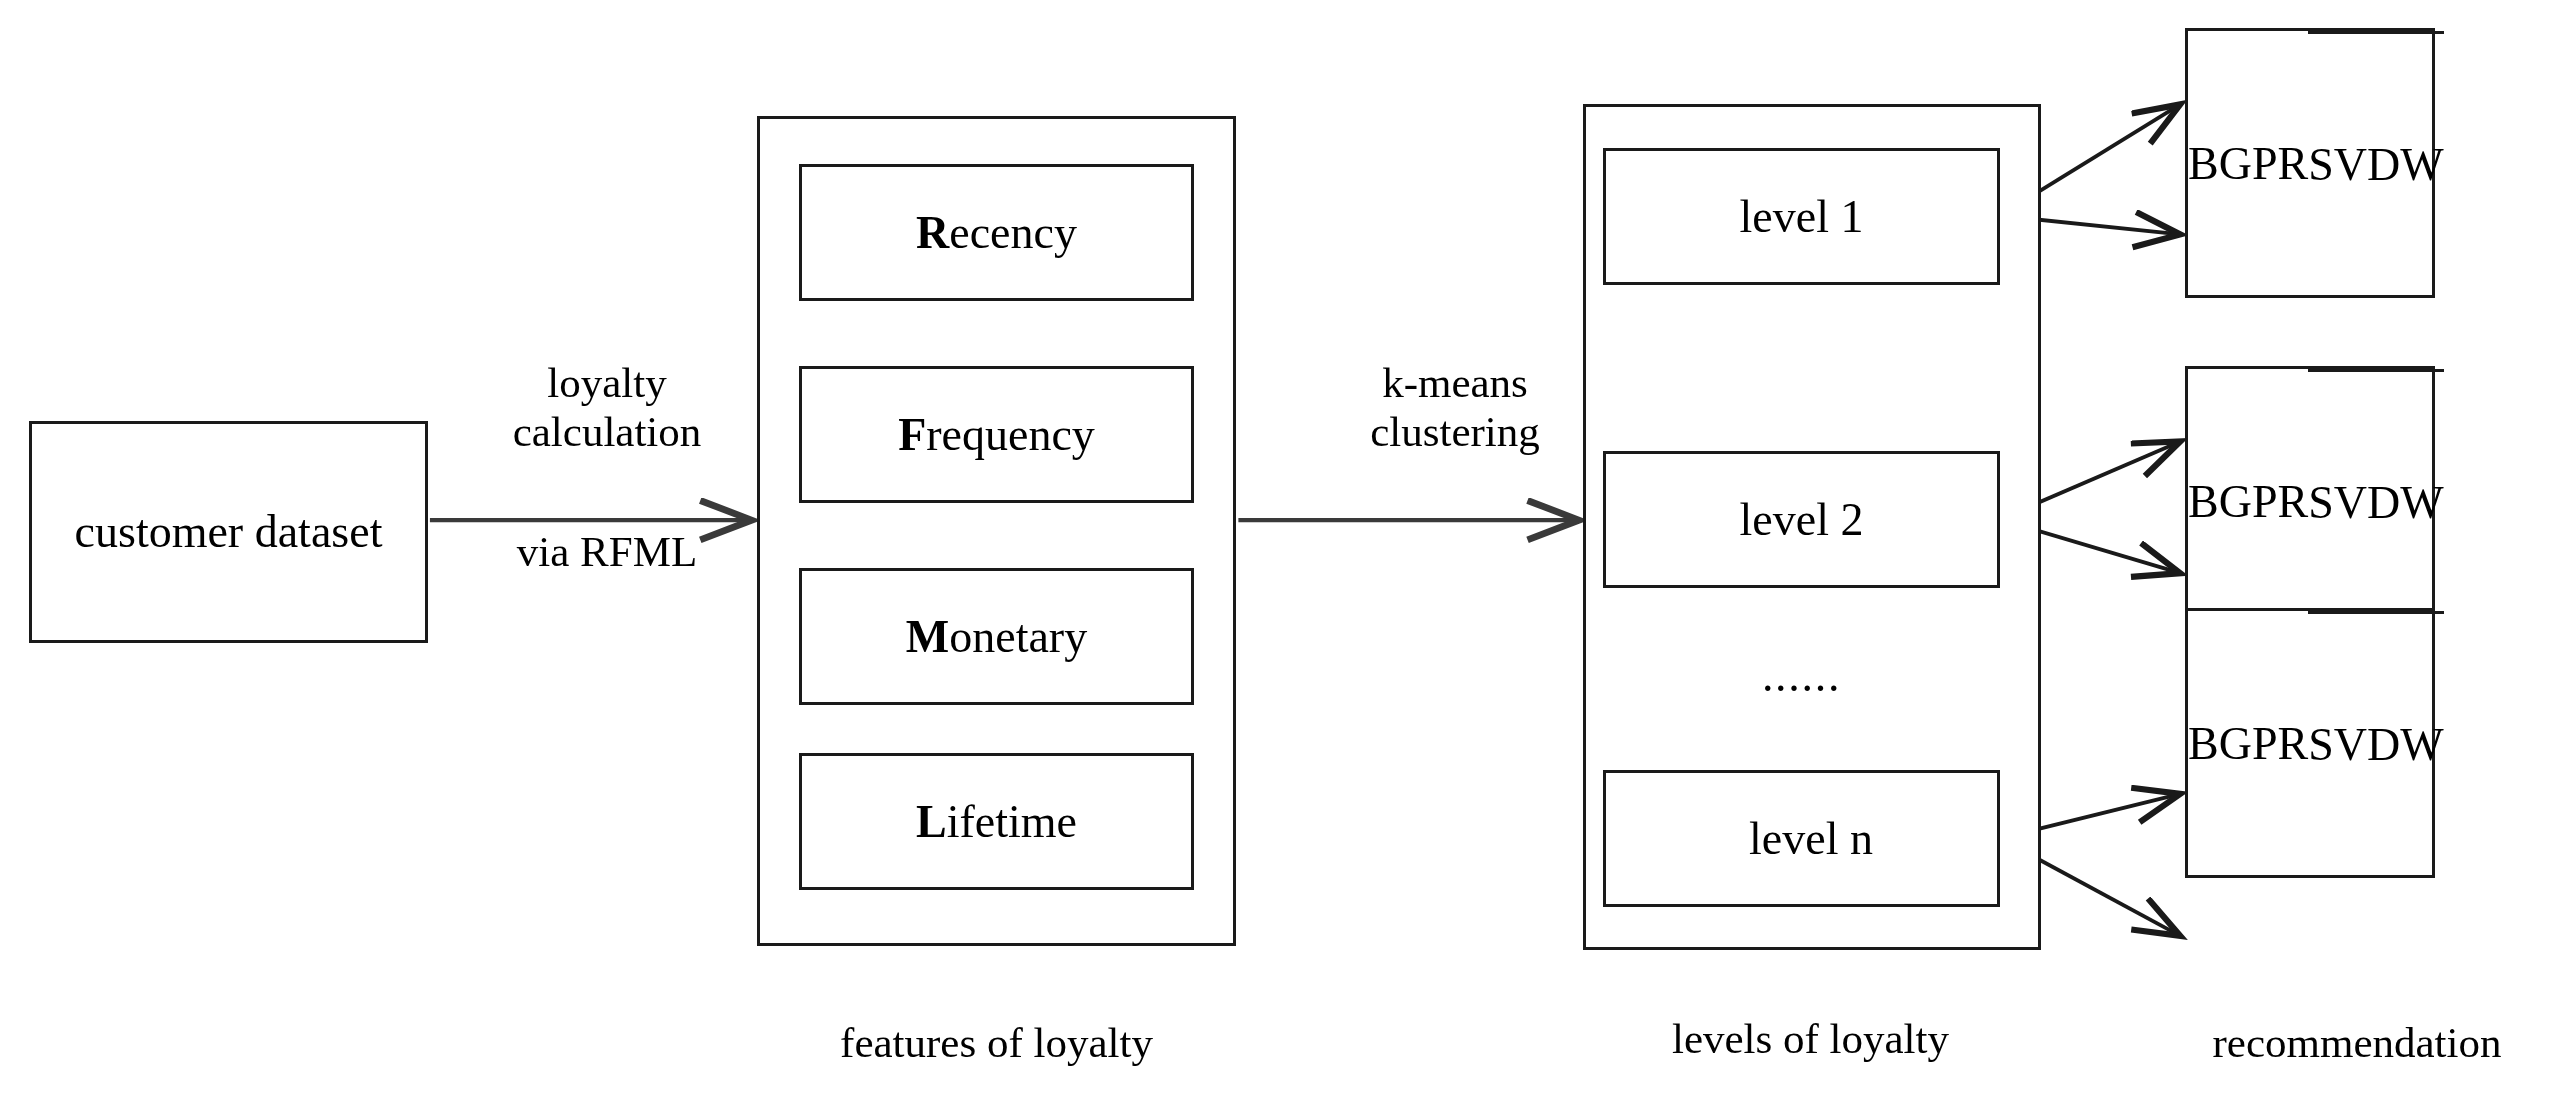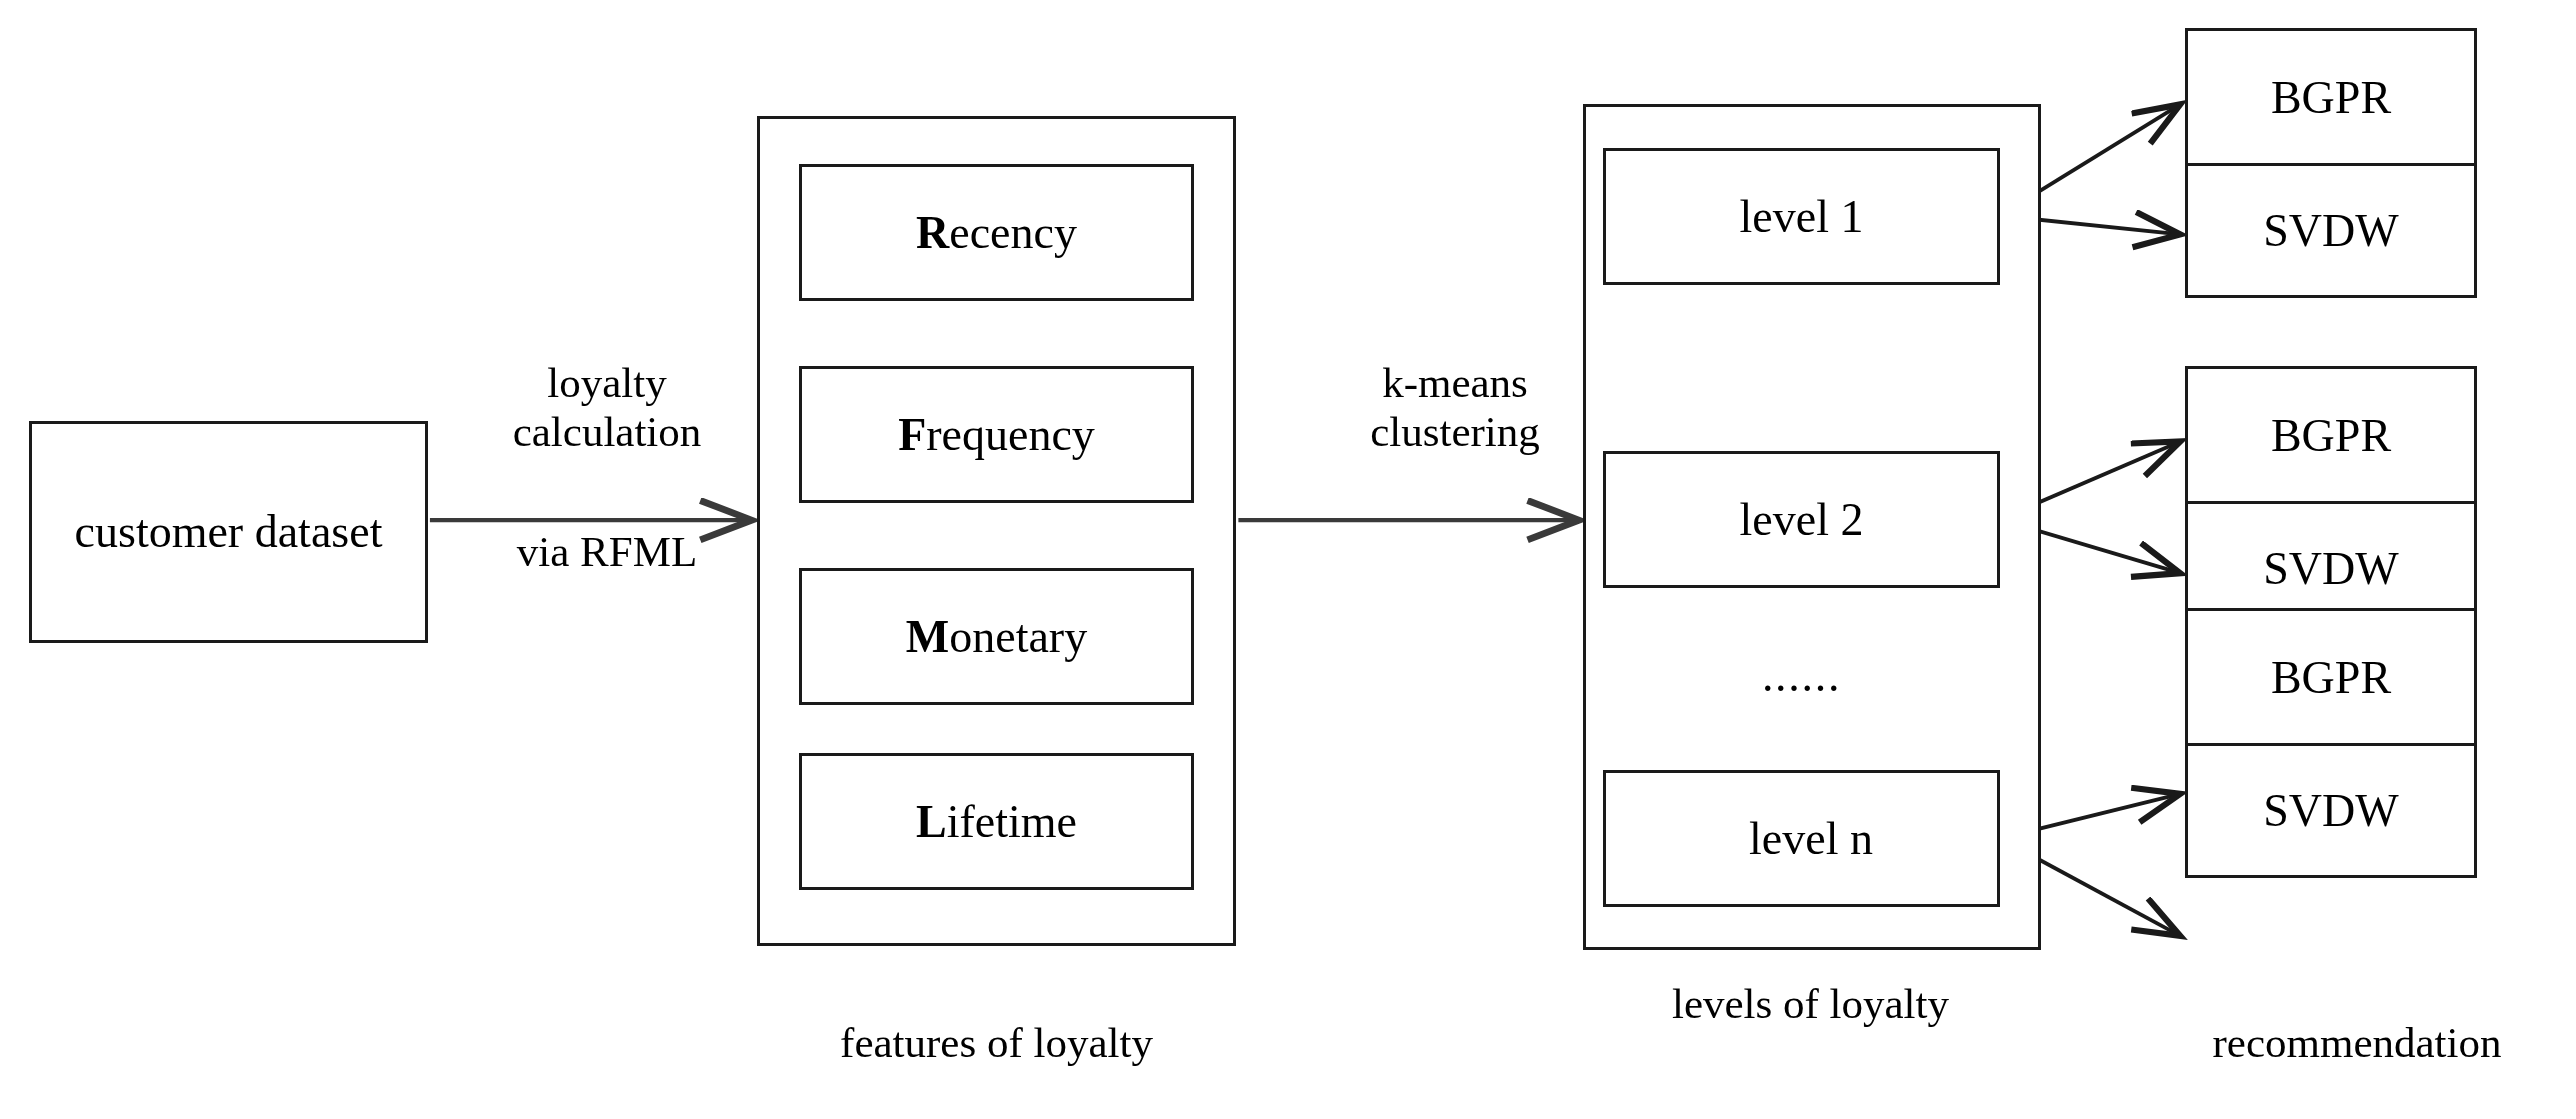--- a/index.html
+++ b/index.html
@@ -77,26 +77,26 @@
   #level-2 { top: 770px; padding-left: 19px; }
   #levels-ellipsis {
     left: 1603px; top: 649px;
     width: 397px;
     font-size: 46px;
     letter-spacing: 1.7px;
   }
   .reco-group {
     position: absolute;
     left: 2185px;
-    width: 292px; height: 270px;
+    width: 250px; height: 270px;
     box-sizing: border-box;
     border: 3.4px solid #1a1a1a;
     background: #ffffff;
     display: flex;
-    flex-direction: column;
+    flex-direction: row;
   }
   #reco-group-0 { top: 28px; }
   #reco-group-1 { top: 366px; }
   #reco-group-2 { top: 608px; }
   .reco-cell {
     flex: 1 1 50%;
     display: flex;
     align-items: center;
     justify-content: center;
     font-size: 46px;
@@ -115,21 +115,21 @@
   #edge-label-1-below { left: 436px; top: 527px; width: 342px; }
   #edge-label-2-above { left: 1284px; top: 358px; width: 342px; }
 
   .caption {
     position: absolute;
     text-align: center;
     font-size: 43px;
     white-space: pre;
   }
   #caption-features { left: 757px; top: 1018px; width: 479px; }
-  #caption-levels   { left: 1571px; top: 979px; width: 479px; }
+  #caption-levels   { left: 1571px; top: 1014px; width: 479px; }
   #caption-reco     { left: 2138px; top: 1018px; width: 438px; }
 </style>
 </head>
 <body>
 
 <svg id="canvas" viewBox="0 0 3010 1308" xmlns="http://www.w3.org/2000/svg">
   <defs>
     <marker id="ah" markerWidth="16" markerHeight="16" refX="13" refY="5.2" orient="auto" markerUnits="strokeWidth">
       <path d="M1,0.6 L13,5.2 L1,9.8" fill="none" stroke="#3a3a3a" stroke-width="1.6"></path>
     </marker>

